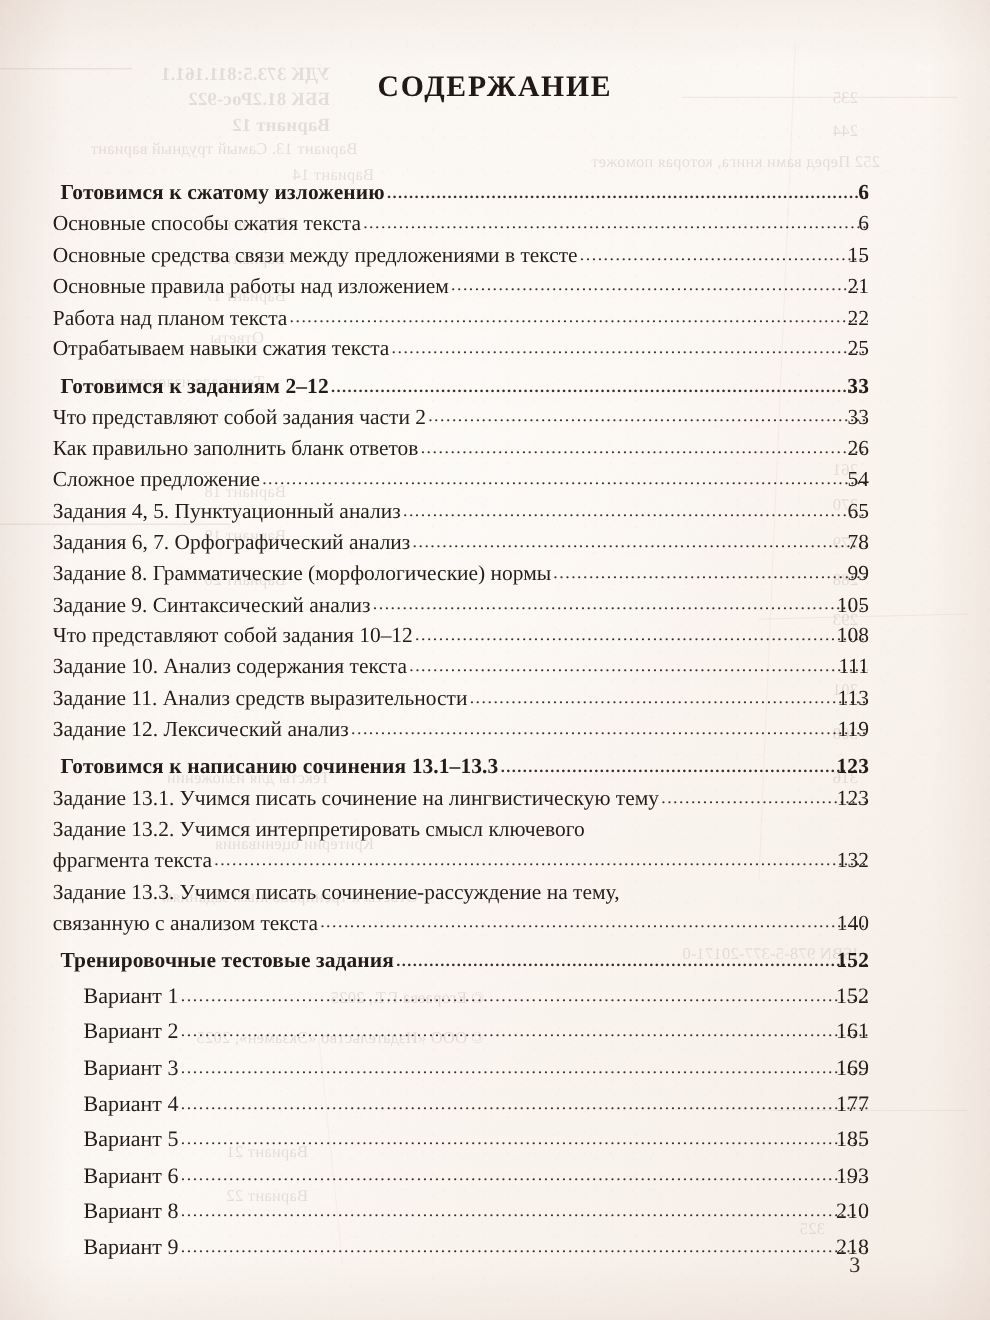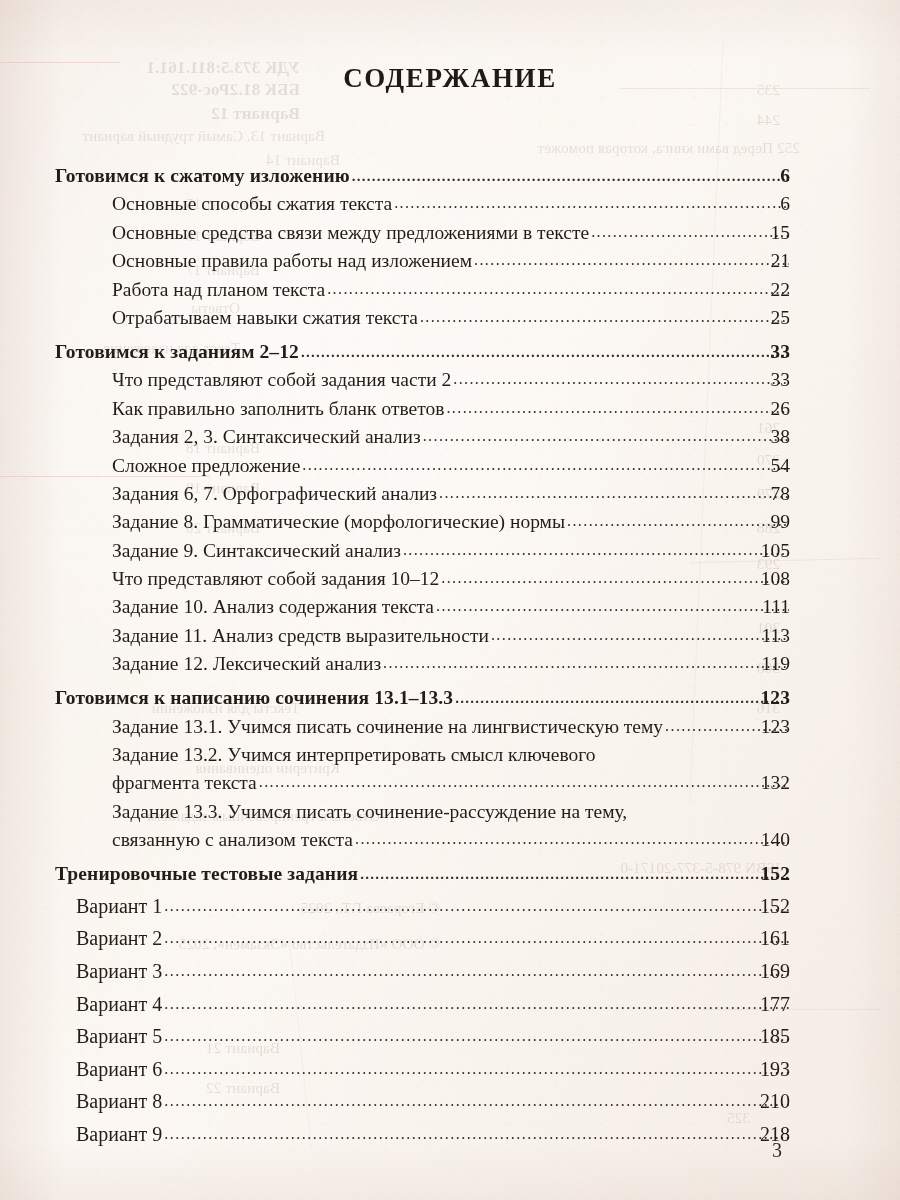--- a/index.html
+++ b/index.html
@@ -151,21 +151,21 @@
     height: 30px;
     letter-spacing: .1px;
   }
   .row.lvl0 .pnum { font-size: 19.5px; }
   .row.lvl0 .leader { letter-spacing: 1.25px; font-size: 15px; top: -2px; }
 
   
   .row.lvl1 {
     font-size: 19.5px;
     height: 28.4px;
-    padding-left: 112px;
+    padding-left: 48px;
   }
   .row.lvl1 .pnum { font-size: 19.5px; }
 
   
   .row.variant {
     font-size: 20px;
     height: 32.6px;
     padding-left: 76px;
     align-items: flex-end;
   }
@@ -281,28 +281,28 @@
           <span class="txt">Что представляют собой задания части 2</span>
           <span class="leader"></span>
           <span class="pnum">33</span>
         </li>
         <li class="row lvl1">
           <span class="txt">Как правильно заполнить бланк ответов</span>
           <span class="leader"></span>
           <span class="pnum">26</span>
         </li>
         <li class="row lvl1">
-          <span class="txt">Задания 2, 3. Синтаксический анализ</span>
-          <span class="leader"></span>
-          <span class="pnum">38</span>
-        </li>
-        <li class="row lvl1">
           <span class="txt">Сложное предложение</span>
           <span class="leader"></span>
           <span class="pnum">54</span>
+        </li>
+        <li class="row lvl1">
+          <span class="txt">Задания 4, 5. Пунктуационный анализ</span>
+          <span class="leader"></span>
+          <span class="pnum">65</span>
         </li>
         <li class="row lvl1">
           <span class="txt">Задания 6, 7. Орфографический анализ</span>
           <span class="leader"></span>
           <span class="pnum">78</span>
         </li>
         <li class="row lvl1">
           <span class="txt">Задание 8. Грамматические (морфологические) нормы</span>
           <span class="leader"></span>
           <span class="pnum">99</span>

